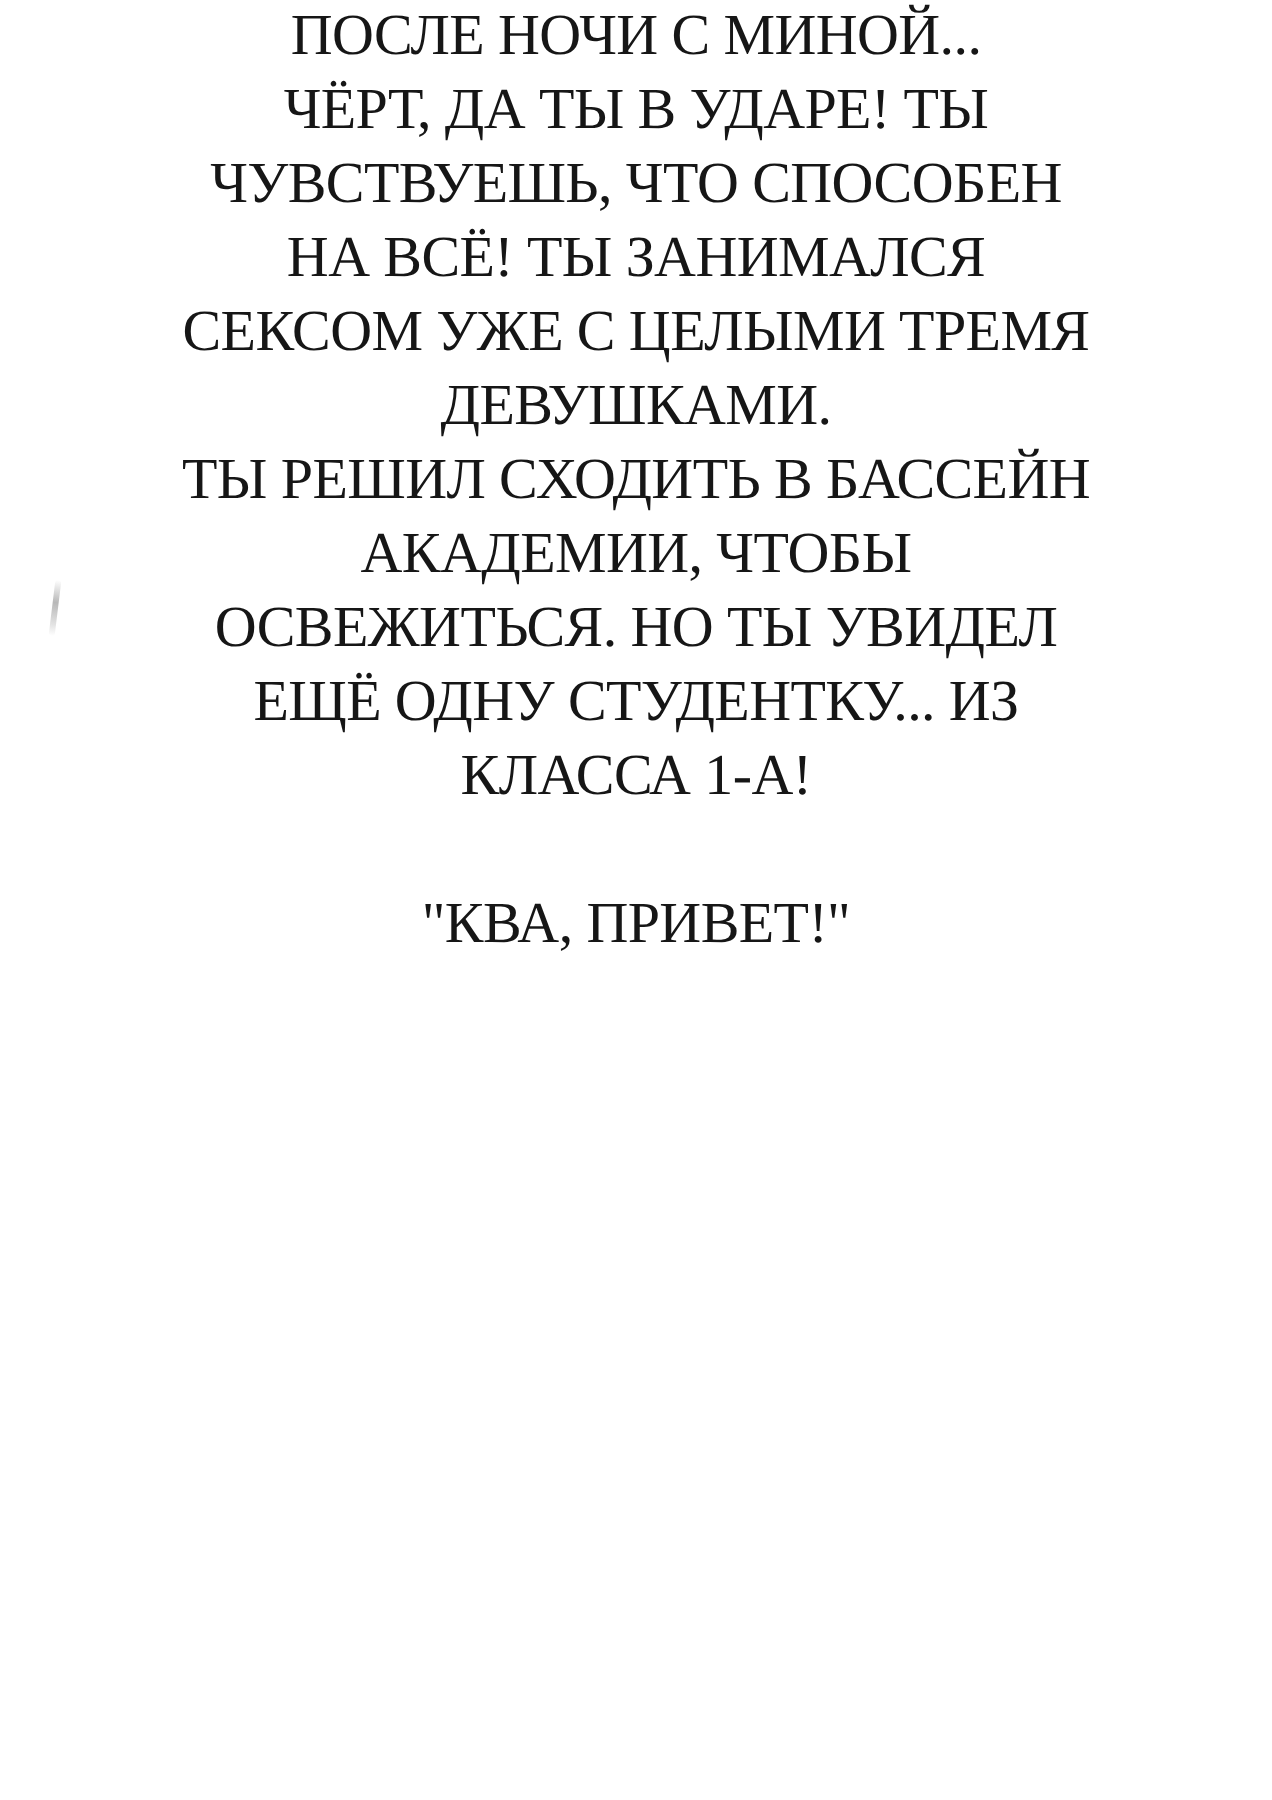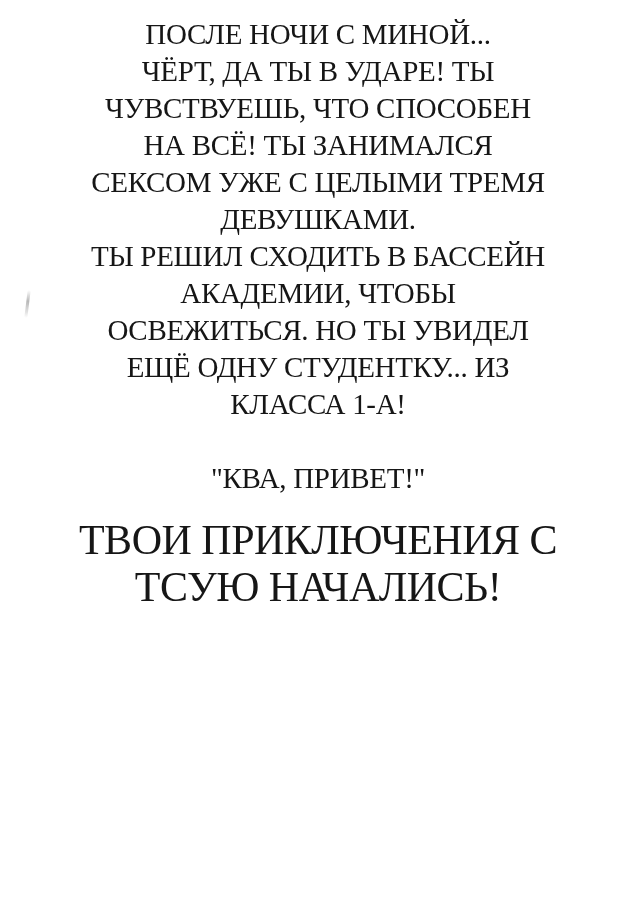--- a/index.html
+++ b/index.html
@@ -9,21 +9,20 @@
   body {
     width: 636px;
     height: 900px;
     overflow: hidden;
   }
   .page {
     position: relative;
     width: 636px;
     height: 900px;
     box-sizing: border-box;
-    padding-top: 16px;
     text-align: center;
     font-family: "Liberation Serif", "DejaVu Serif", serif;
   }
   .para {
     white-space: pre-line; 
     margin: 0;
   }
   .body-text {
     font-size: 29px;
     line-height: 37px;
@@ -66,15 +65,13 @@
 ДЕВУШКАМИ.
 ТЫ РЕШИЛ СХОДИТЬ В БАССЕЙН
 АКАДЕМИИ, ЧТОБЫ
 ОСВЕЖИТЬСЯ. НО ТЫ УВИДЕЛ
 ЕЩЁ ОДНУ СТУДЕНТКУ... ИЗ
 КЛАССА 1-А!</p>
 
   <p class="para body-text">"КВА, ПРИВЕТ!"</p>
 
 
-  <p class="para title-text">ТВОИ ПРИКЛЮЧЕНИЯ С
-ТСУЮ НАЧАЛИСЬ!</p>
 </div>
 
 </body></html>

